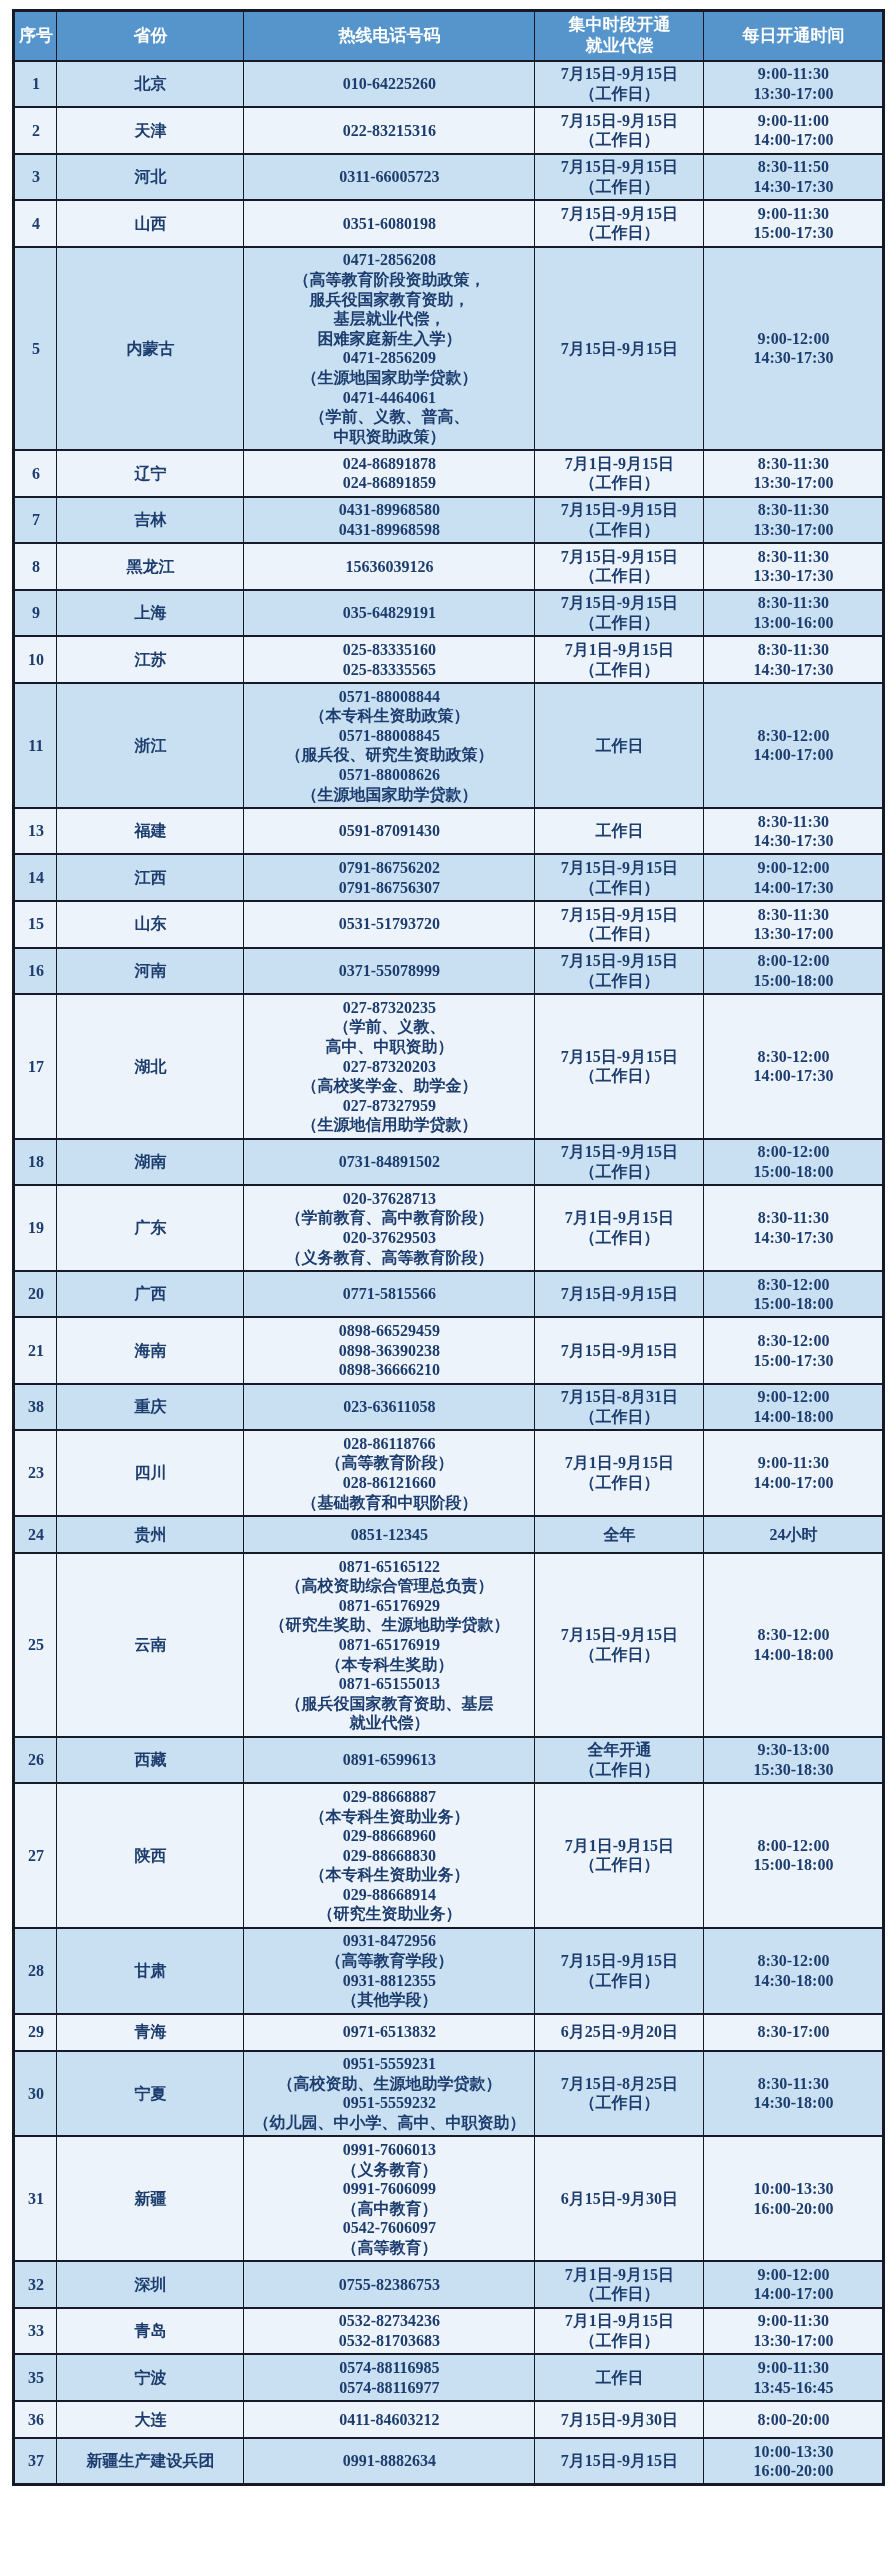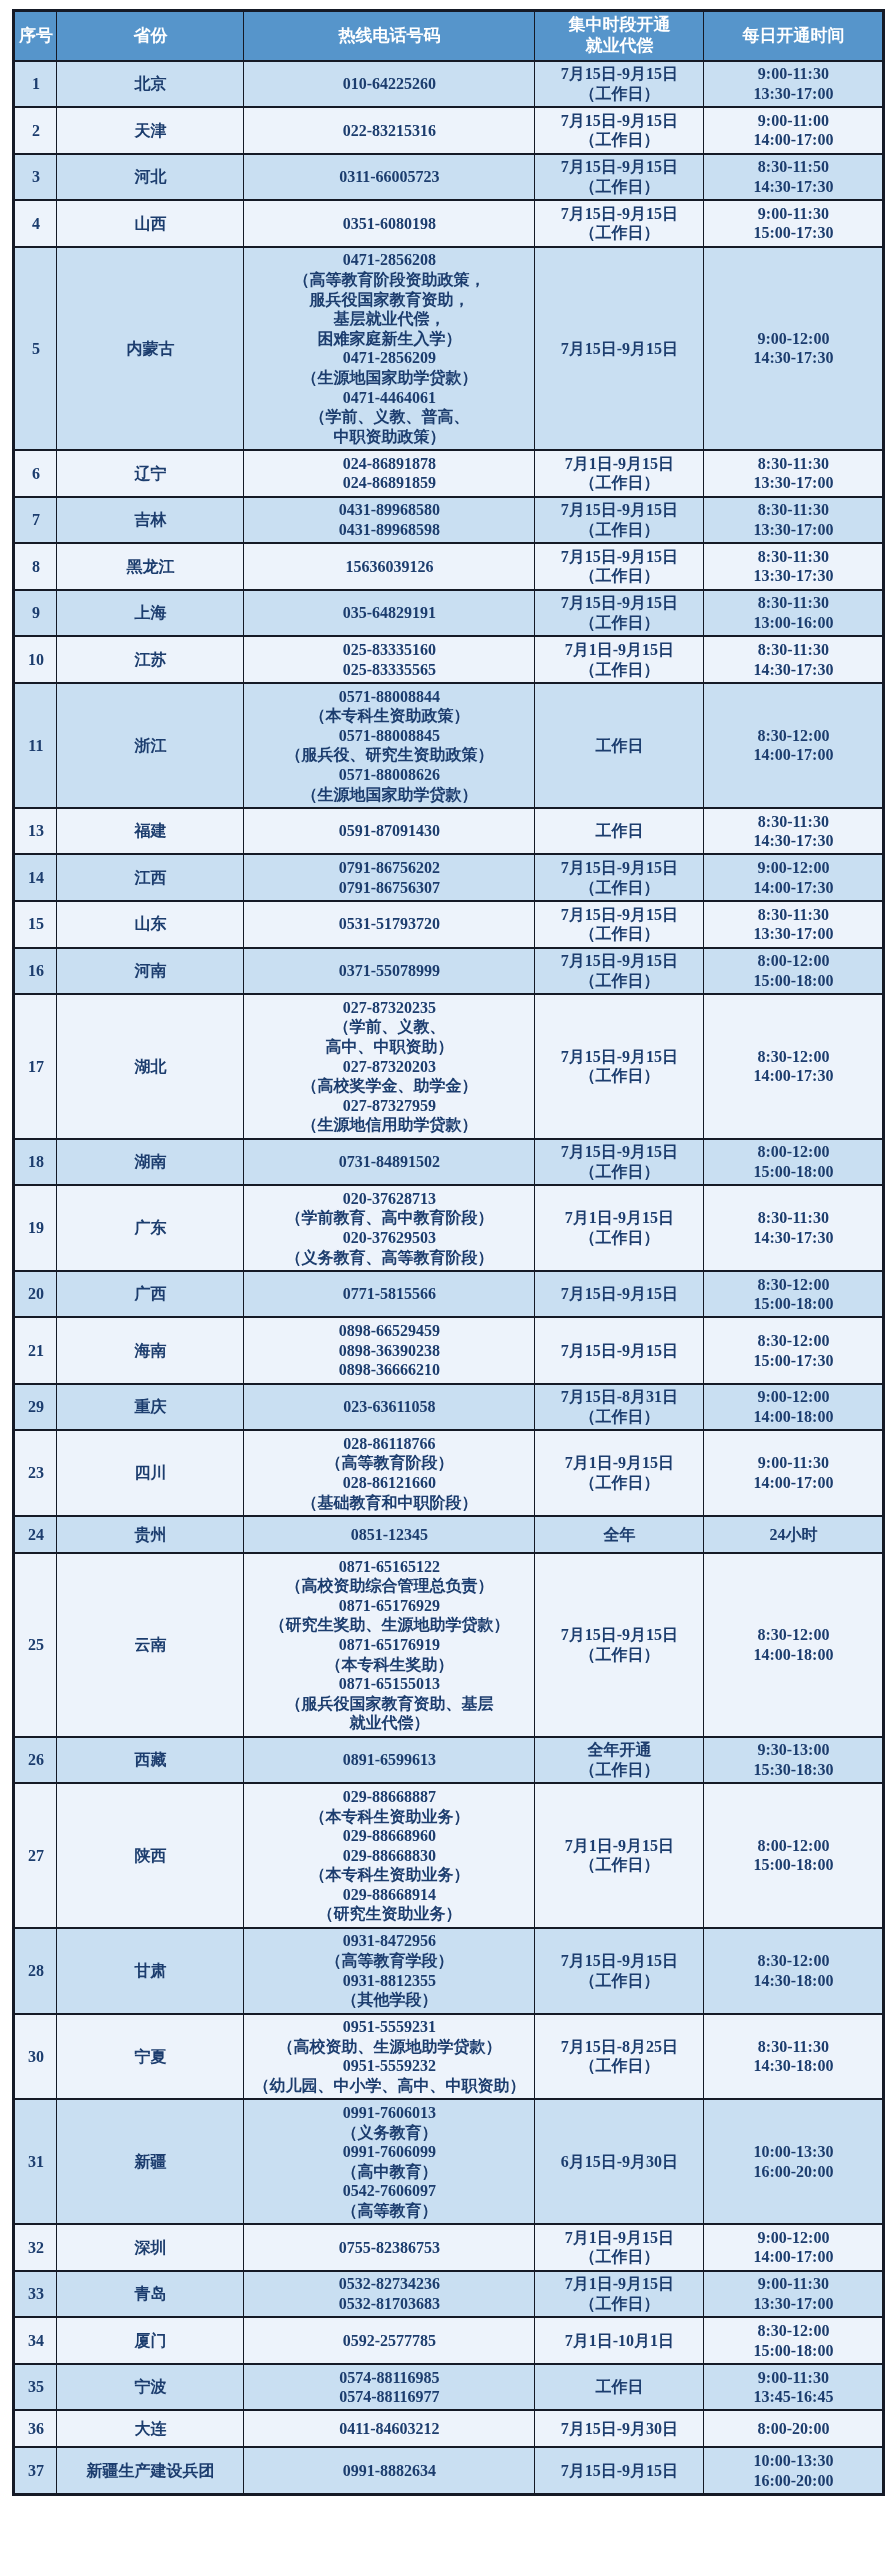--- a/index.html
+++ b/index.html
@@ -484,21 +484,21 @@
           <td>
             <div class="line">7月15日-9月15日</div>
           </td>
           <td>
             <div class="line">8:30-12:00</div>
             <div class="line">15:00-17:30</div>
           </td>
         </tr>
         <tr>
           <td>
-            <div class="line">29</div>
+            <div class="line">38</div>
           </td>
           <td>
             <div class="line">重庆</div>
           </td>
           <td>
             <div class="line">023-63611058</div>
           </td>
           <td>
             <div class="line">7月15日-8月31日</div>
             <div class="line">（工作日）</div>
@@ -635,20 +635,37 @@
             <div class="line">7月15日-9月15日</div>
             <div class="line">（工作日）</div>
           </td>
           <td>
             <div class="line">8:30-12:00</div>
             <div class="line">14:30-18:00</div>
           </td>
         </tr>
         <tr>
           <td>
+            <div class="line">29</div>
+          </td>
+          <td>
+            <div class="line">青海</div>
+          </td>
+          <td>
+            <div class="line">0971-6513832</div>
+          </td>
+          <td>
+            <div class="line">6月25日-9月20日</div>
+          </td>
+          <td>
+            <div class="line">8:30-17:00</div>
+          </td>
+        </tr>
+        <tr>
+          <td>
             <div class="line">30</div>
           </td>
           <td>
             <div class="line">宁夏</div>
           </td>
           <td>
             <div class="line">0951-5559231</div>
             <div class="line">（高校资助、生源地助学贷款）</div>
             <div class="line">0951-5559232</div>
             <div class="line">（幼儿园、中小学、高中、中职资助）</div>
@@ -719,38 +736,20 @@
             <div class="line">7月1日-9月15日</div>
             <div class="line">（工作日）</div>
           </td>
           <td>
             <div class="line">9:00-11:30</div>
             <div class="line">13:30-17:00</div>
           </td>
         </tr>
         <tr>
           <td>
-            <div class="line">34</div>
-          </td>
-          <td>
-            <div class="line">厦门</div>
-          </td>
-          <td>
-            <div class="line">0592-2577785</div>
-          </td>
-          <td>
-            <div class="line">7月1日-10月1日</div>
-          </td>
-          <td>
-            <div class="line">8:30-12:00</div>
-            <div class="line">15:00-18:00</div>
-          </td>
-        </tr>
-        <tr>
-          <td>
             <div class="line">35</div>
           </td>
           <td>
             <div class="line">宁波</div>
           </td>
           <td>
             <div class="line">0574-88116985</div>
             <div class="line">0574-88116977</div>
           </td>
           <td>

